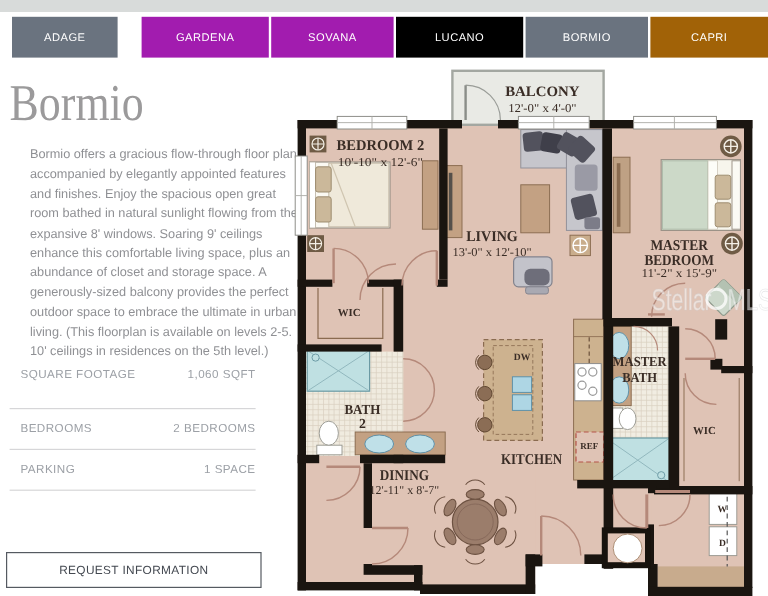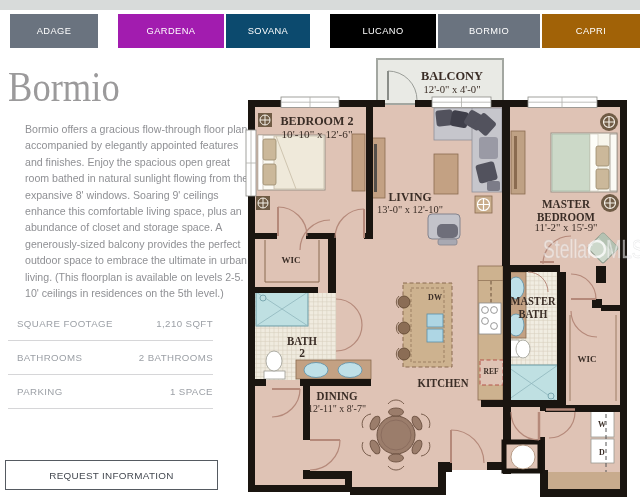--- a/index.html
+++ b/index.html
@@ -10,21 +10,21 @@
 </style>
 </head>
 <body>
 
 <div style="position:absolute;left:0;top:0;width:640px;height:10px;background:#d8dbda;"></div>
 
 <div class="tab" style="left:10px;width:88px;background:#6a737f;">ADAGE</div>
 
 <div class="tab" style="left:118px;width:106px;background:#a21caf;">GARDENA</div>
 
-<div class="tab" style="left:226px;width:84px;background:#0c4a6e;">SOVANA</div>
+<div class="tab" style="left:226px;width:102px;background:#a21caf;">SOVANA</div>
 
 <div class="tab" style="left:330px;width:106px;background:#000000;">LUCANO</div>
 
 <div class="tab" style="left:438px;width:102px;background:#6a737f;">BORMIO</div>
 
 <div class="tab" style="left:542px;width:98px;background:#a16207;">CAPRI</div>
 
 <div style="position:absolute;left:8px;top:62px;font-family:'Liberation Serif',serif;
   font-size:43px;color:#9b9a9b;transform:scaleX(0.85);transform-origin:0 0;">Bormio</div>
 
@@ -37,30 +37,30 @@
 enhance this comfortable living space, plus an<br>
 abundance of closet and storage space. A<br>
 generously-sized balcony provides the perfect<br>
 outdoor space to embrace the ultimate in urban<br>
 living. (This floorplan is available on levels 2-5.<br>
 10' ceilings in residences on the 5th level.)
 </div>
 
 <div style="position:absolute;left:8px;top:307px;width:205px;color:#9ca0a6;font-size:9.7px;letter-spacing:0.4px;">
 
+  <div style="height:32.9px;display:flex;justify-content:space-between;align-items:flex-start;padding:0 0 0 9px;border-bottom:1px solid #d6d6d8;">
+      <span>SQUARE FOOTAGE</span>
+      <span>1,060 SQFT</span>
+    </div>
+
   <div style="height:32.9px;display:flex;justify-content:space-between;align-items:center;padding:0 0 0 9px;border-bottom:1px solid #d6d6d8;">
-      <span>SQUARE FOOTAGE</span>
-      <span>1,210 SQFT</span>
+      <span>BEDROOMS</span>
+      <span>2 BEDROOMS</span>
     </div>
 
-
-  <div style="height:32.9px;display:flex;justify-content:space-between;align-items:center;padding:0 0 0 9px;border-bottom:1px solid #d6d6d8;">
-      <span>BATHROOMS</span>
-      <span>2 BATHROOMS</span>
-    </div>
 
   <div style="height:32.9px;display:flex;justify-content:space-between;align-items:center;padding:0 0 0 9px;border-bottom:1px solid #d6d6d8;">
       <span>PARKING</span>
       <span>1 SPACE</span>
     </div>
 </div>
 
 <div style="position:absolute;left:5px;top:460px;width:211px;height:28px;border:1.5px solid #555a61;
   display:flex;align-items:center;justify-content:center;font-size:9.9px;color:#434850;letter-spacing:0.3px;">REQUEST INFORMATION</div>
 

